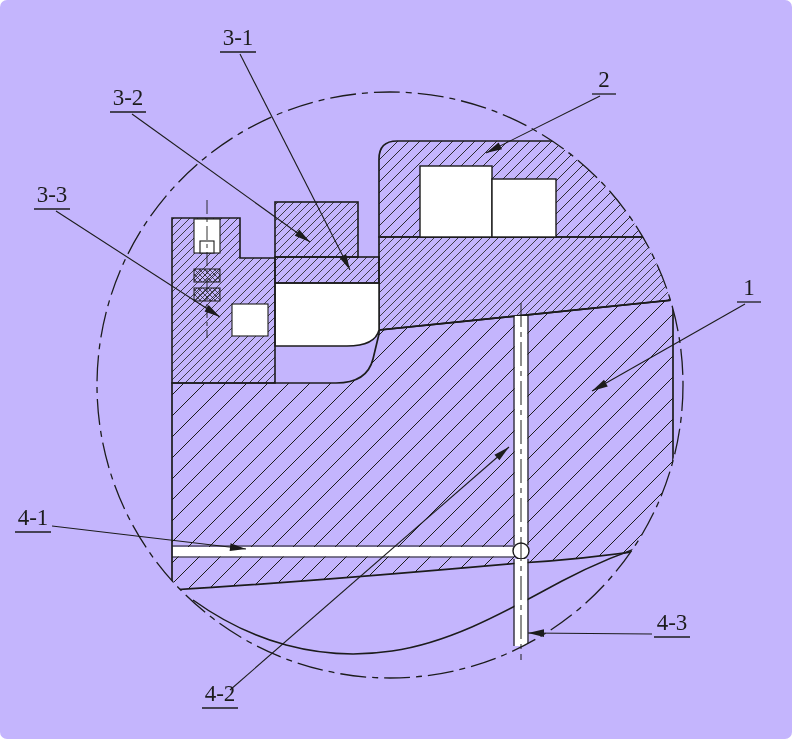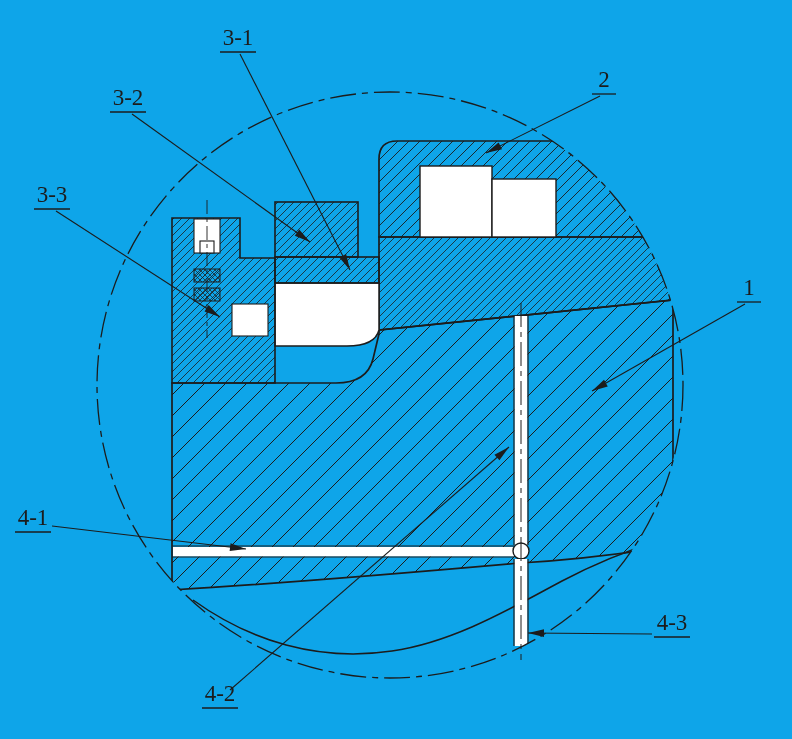--- a/index.html
+++ b/index.html
@@ -5,22 +5,23 @@
   html, body {
     margin: 0;
     padding: 0;
     background: #ffffff;
     font-family: "Liberation Serif", serif;
   }
   .page {
     position: relative;
     width: 792px;
     height: 739px;
-    background: #0ea5e9;
+    background: #c4b5fd;
     overflow: hidden;
+    border-radius: 7px;
   }
   svg { display: block; }
   text.part-label {
     font-family: "Liberation Serif", serif;
     font-size: 23px;
     fill: #1c1c1c;
   }
 </style>
 </head>
 <body>

